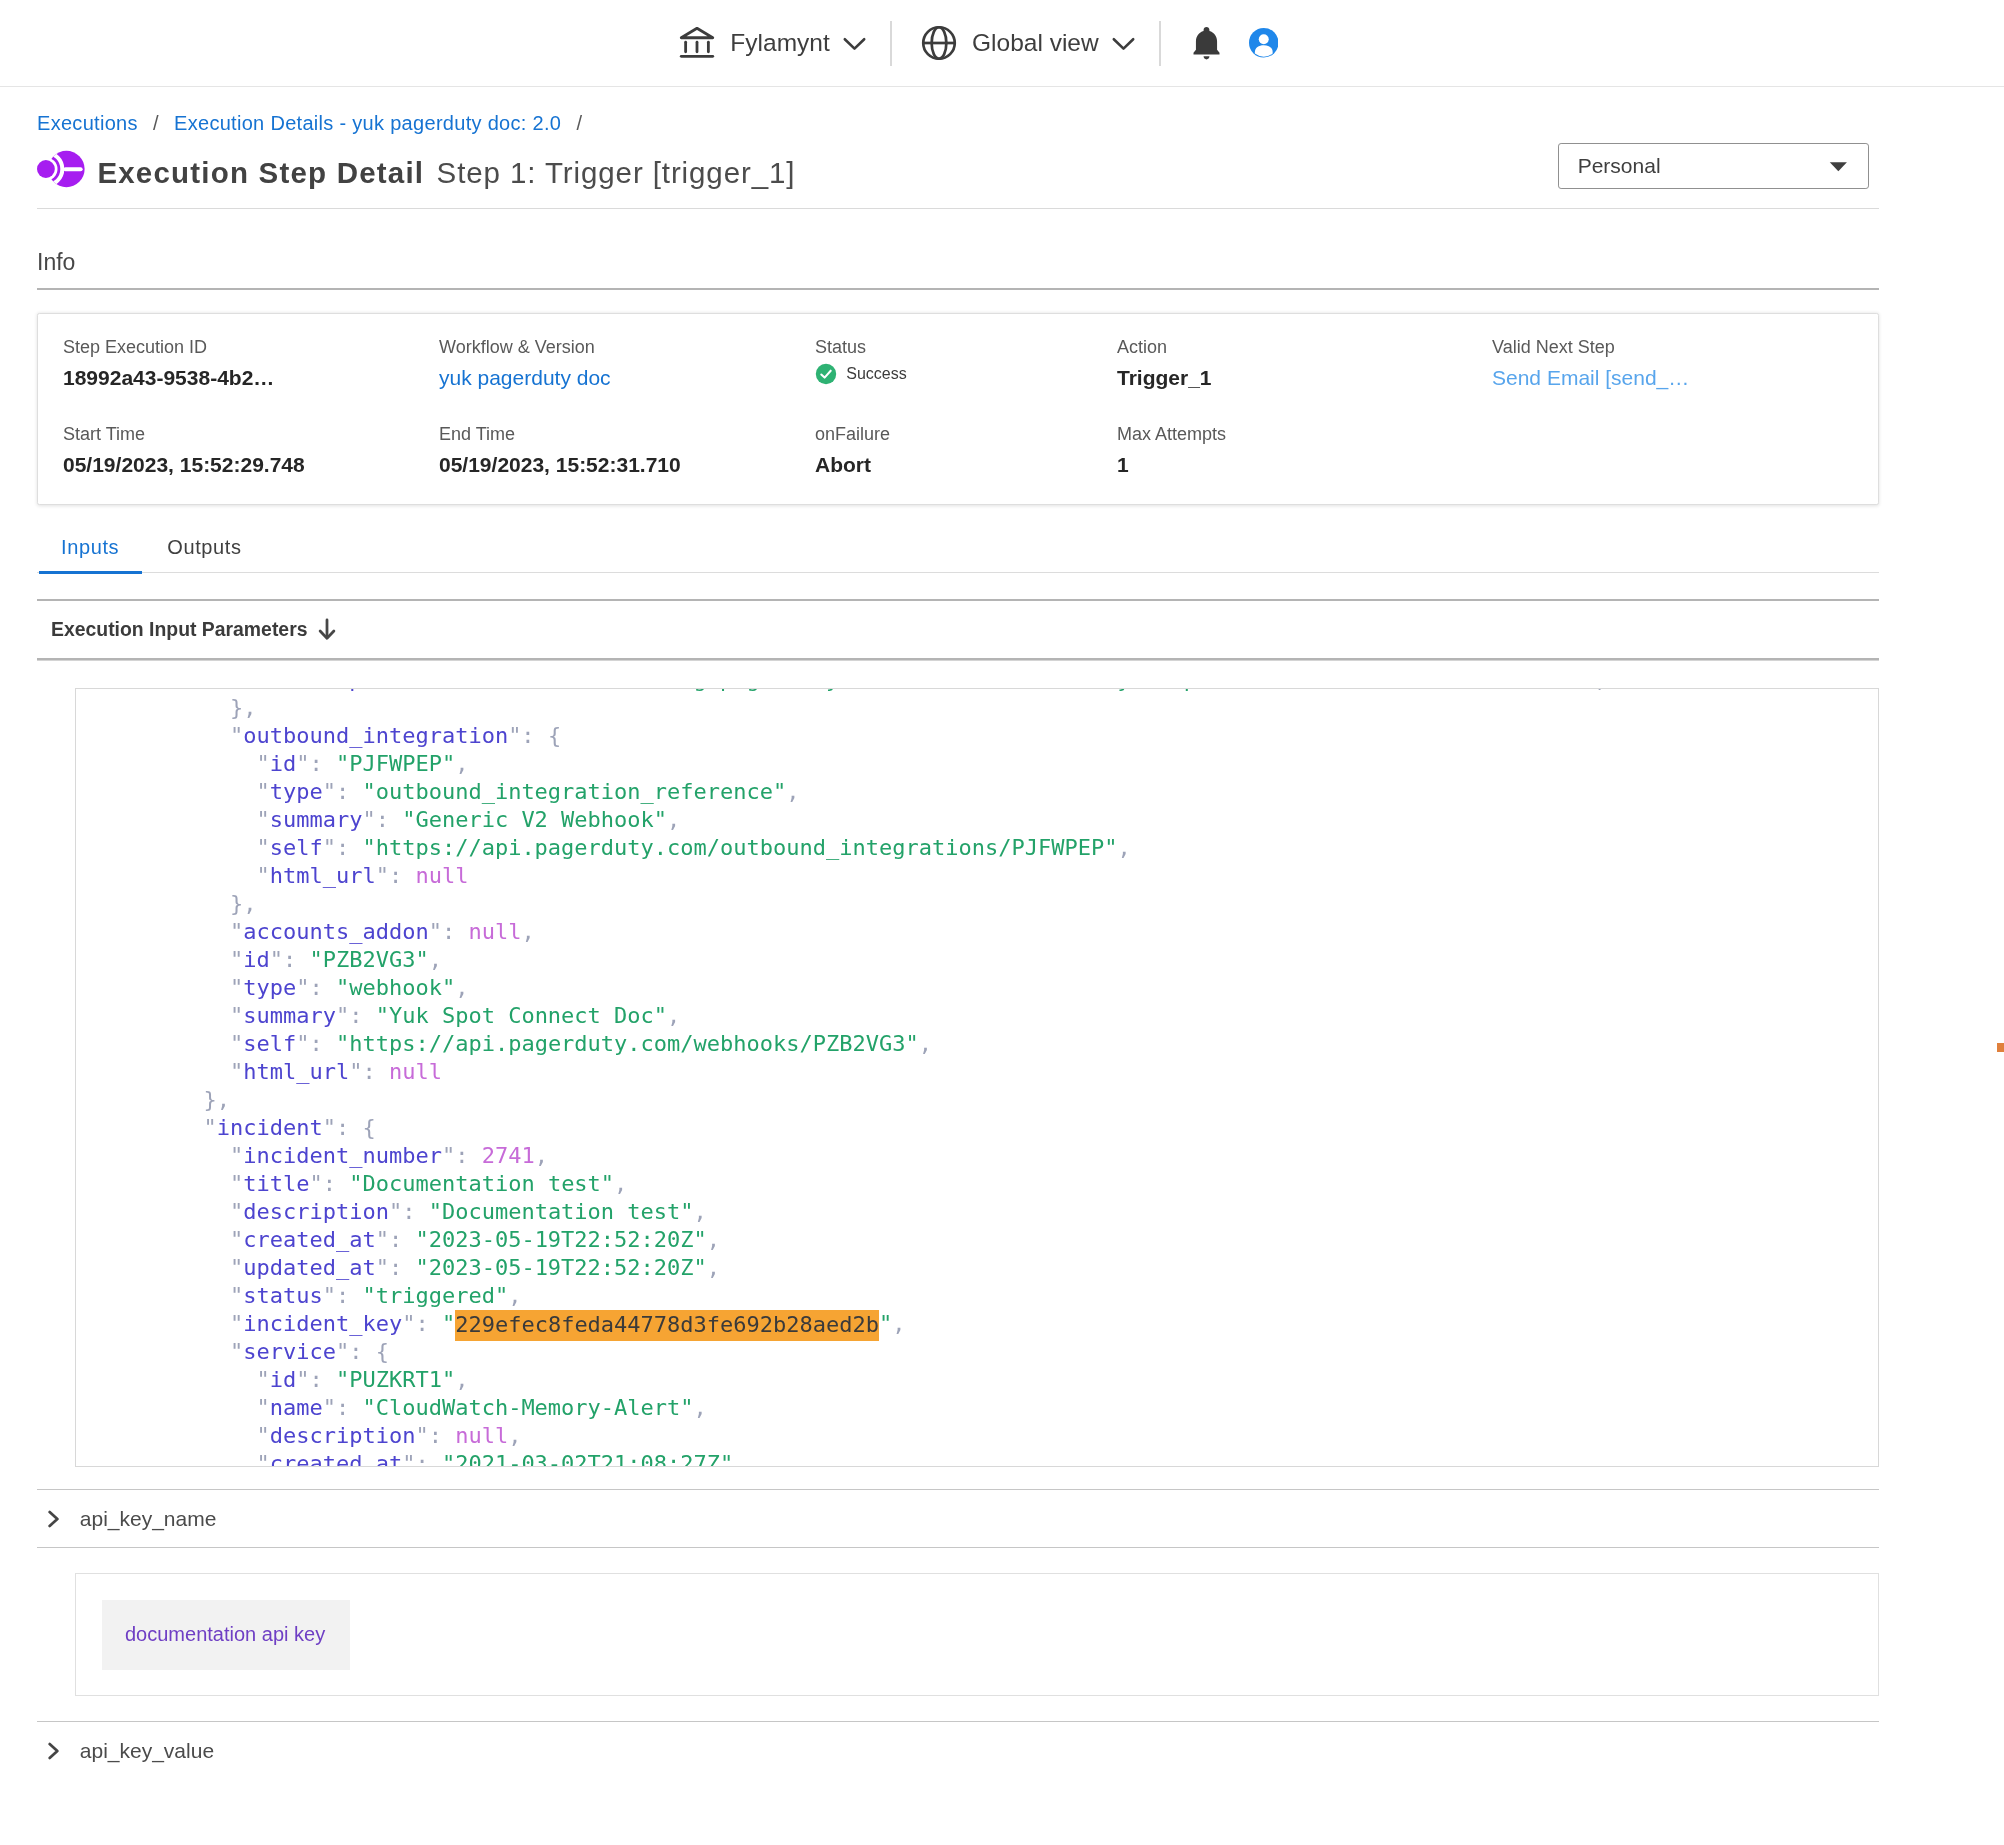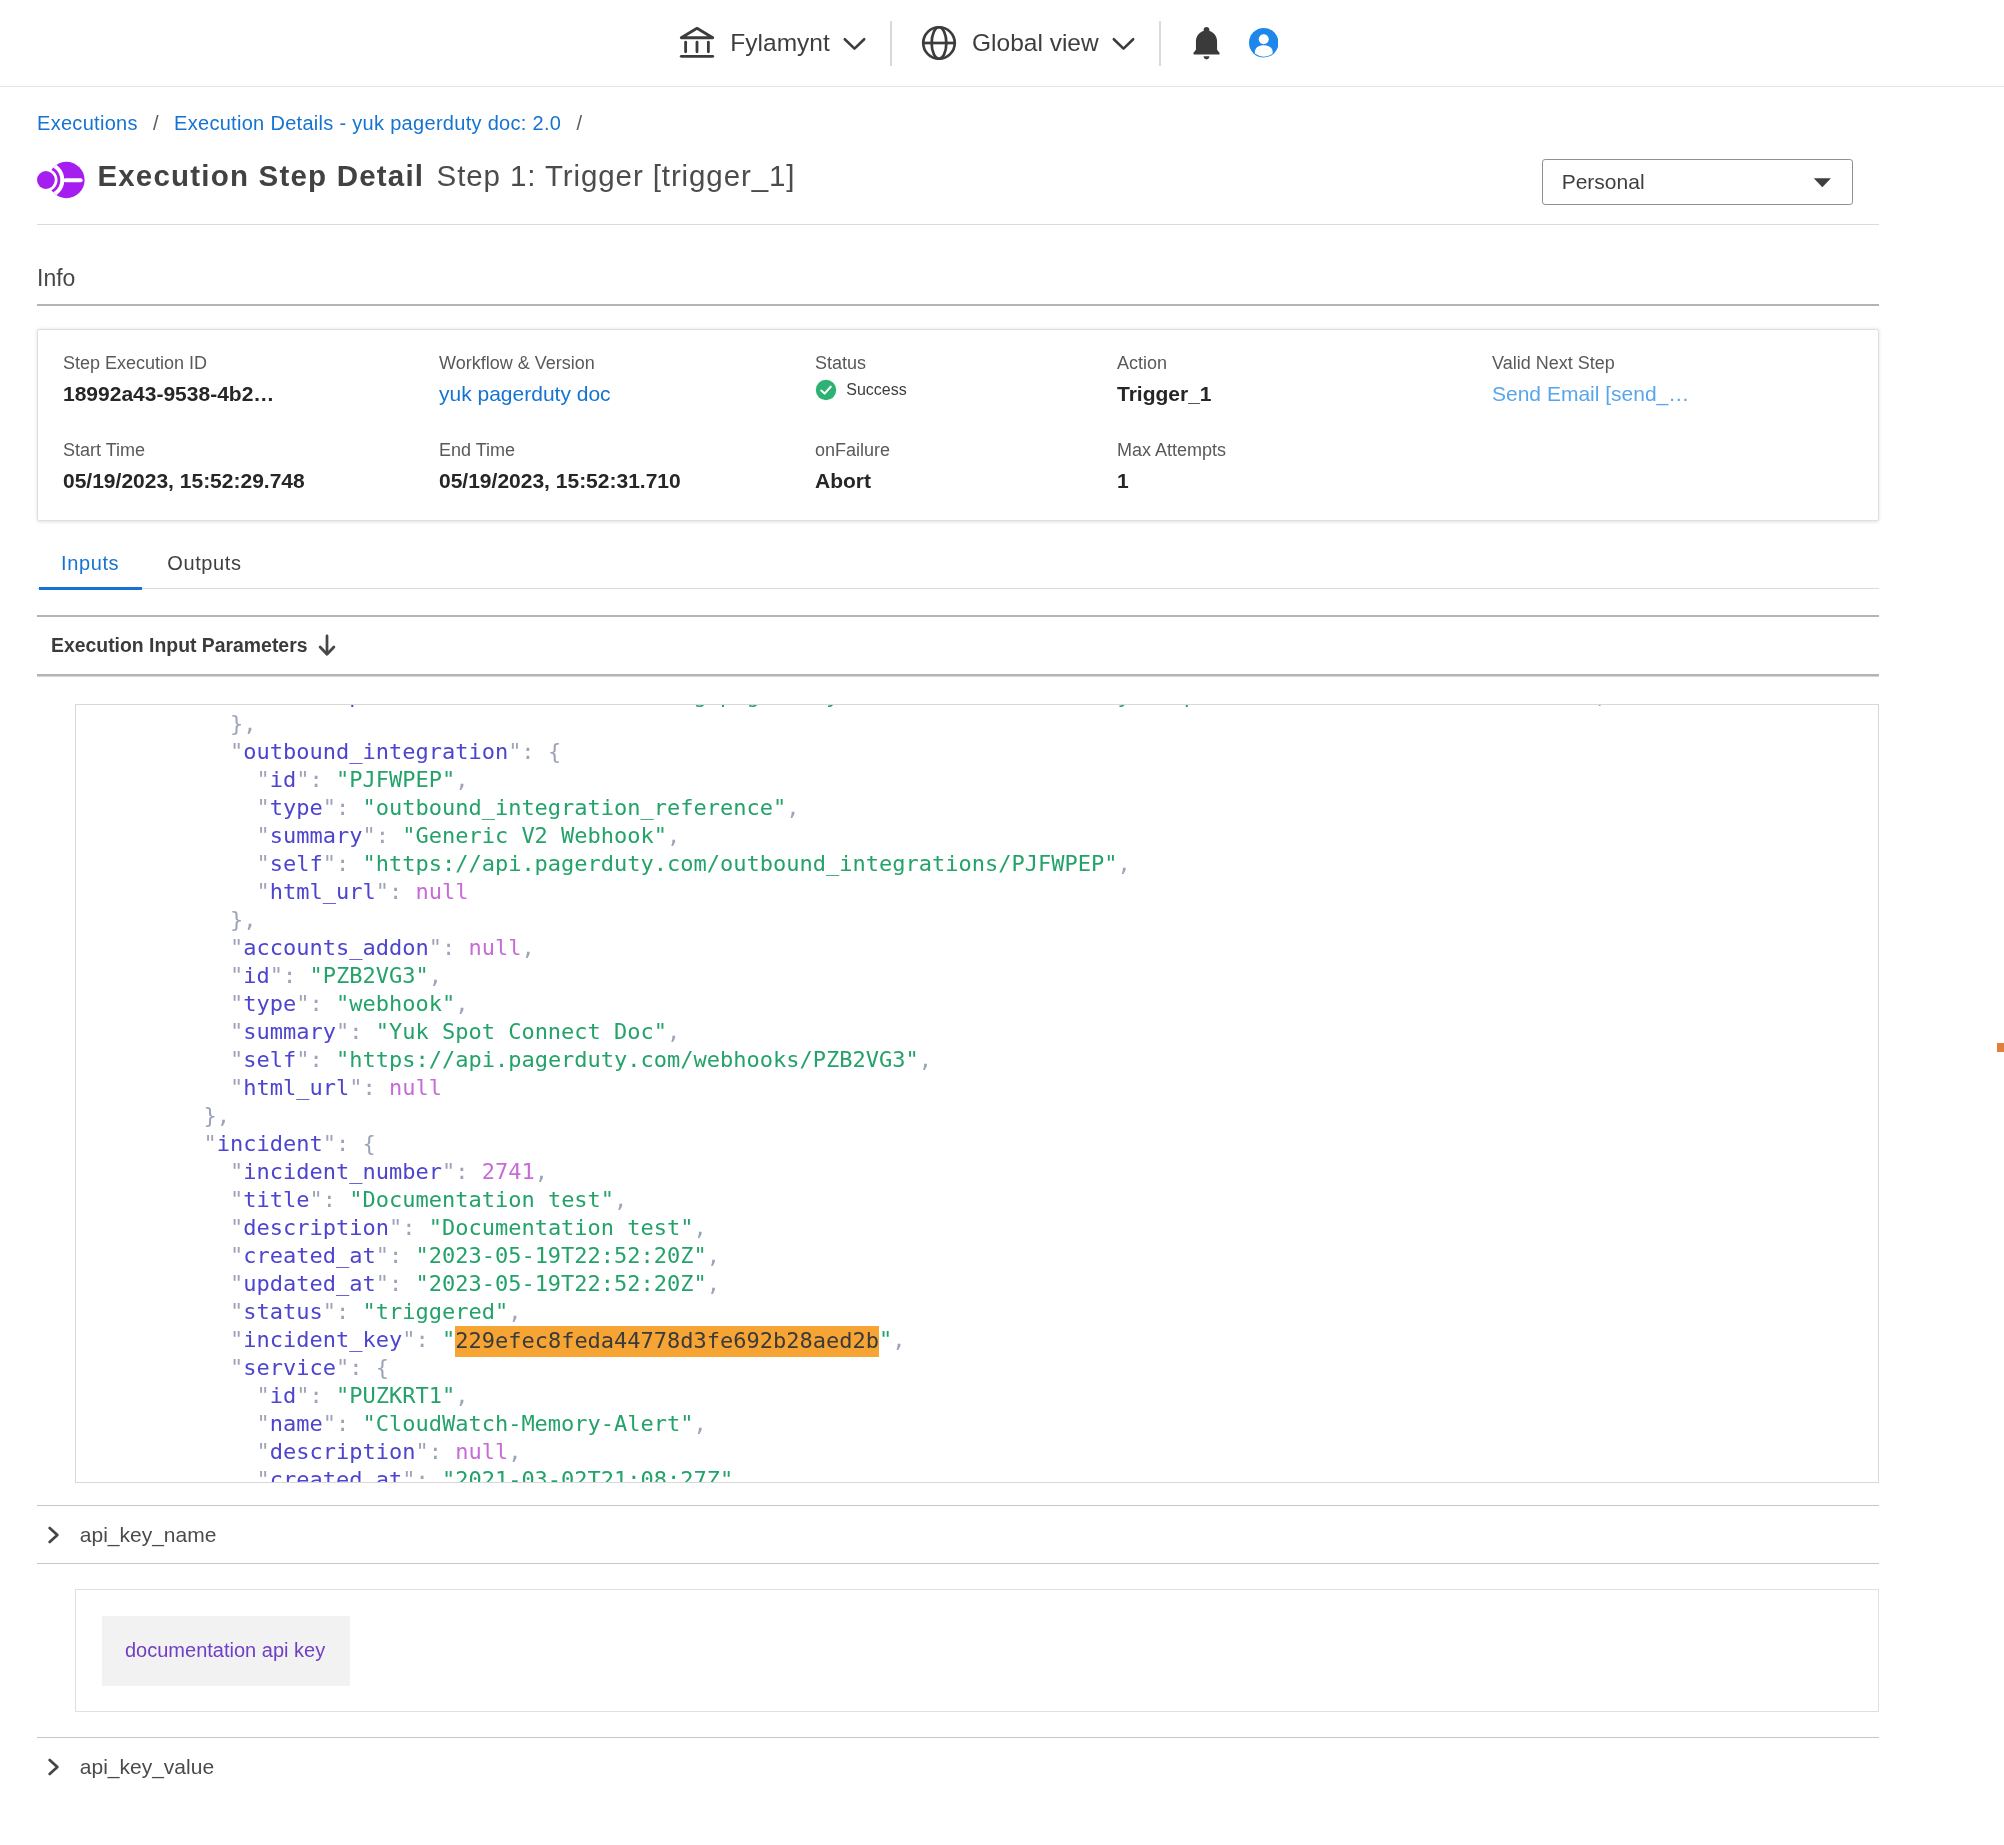--- a/index.html
+++ b/index.html
@@ -13,25 +13,25 @@
   .tb-sep { width:1.6px; height:45px; background:#d9d9d9; margin:0 26px 0 20px; }
   .tb-bell { margin:0; }
   .tb-avatar { width:29.5px; height:29.5px; margin-left:23px; cursor:pointer; }
 
   
   .main { padding:0 126px 0 37px; }
   .breadcrumb { padding-top:26.4px; font-size:20px; line-height:20px; letter-spacing:0.3px; }
   .breadcrumb a { color:#1673d2; text-decoration:none; cursor:pointer; }
   .crumb-sep { color:#5a5a5a; margin:0 9.3px; }
 
-  .title-row { margin-top:26px; height:47px; display:flex; align-items:flex-start; position:relative; }
+  .title-row { margin-top:10px; height:47px; display:flex; align-items:flex-end; position:relative; }
   .step-icon { width:48px; height:42px; margin-right:12.4px; flex:none; }
   .page-title { font-size:29.5px; font-weight:700; color:#424242; letter-spacing:1.2px; }
   .page-subtitle { font-size:29.5px; font-weight:400; color:#4c4c4c; margin-left:12.4px; letter-spacing:0.9px; }
-  .scope-select { position:absolute; right:26px; top:0; width:311px; height:46px; border:1.6px solid #909090; border-radius:3.1px; background:#fff; display:flex; align-items:center; justify-content:space-between; padding:0 20px 0 18.7px; cursor:pointer; }
+  .scope-select { position:absolute; right:10px; top:0; width:311px; height:46px; border:1.6px solid #909090; border-radius:3.1px; background:#fff; display:flex; align-items:center; justify-content:space-between; padding:0 20px 0 18.7px; cursor:pointer; }
   .scope-select .scope-label { font-size:21px; color:#3f3f3f; }
 
   .rule-light { border:none; border-top:1.6px solid #dadada; margin-top:18px; }
   .info-heading { margin-top:40px; font-size:23px; font-weight:400; color:#474747; }
   .rule-thick { border:none; border-top:2.3px solid #b4b4b4; }
   .info-heading + .rule-thick { margin-top:11.7px; }
 
   
   .info-panel { margin-top:22.5px; border:0.8px solid #dedede; border-radius:2.3px; background:#fff; box-shadow:0 0.8px 3.9px rgba(0,0,0,.12); padding:22.5px 0 27px 25px; display:grid; grid-template-columns:376px 376px 302px 375px auto; grid-row-gap:33px; }
   .field-label { font-size:18px; color:#595959; display:block; line-height:22px; }

